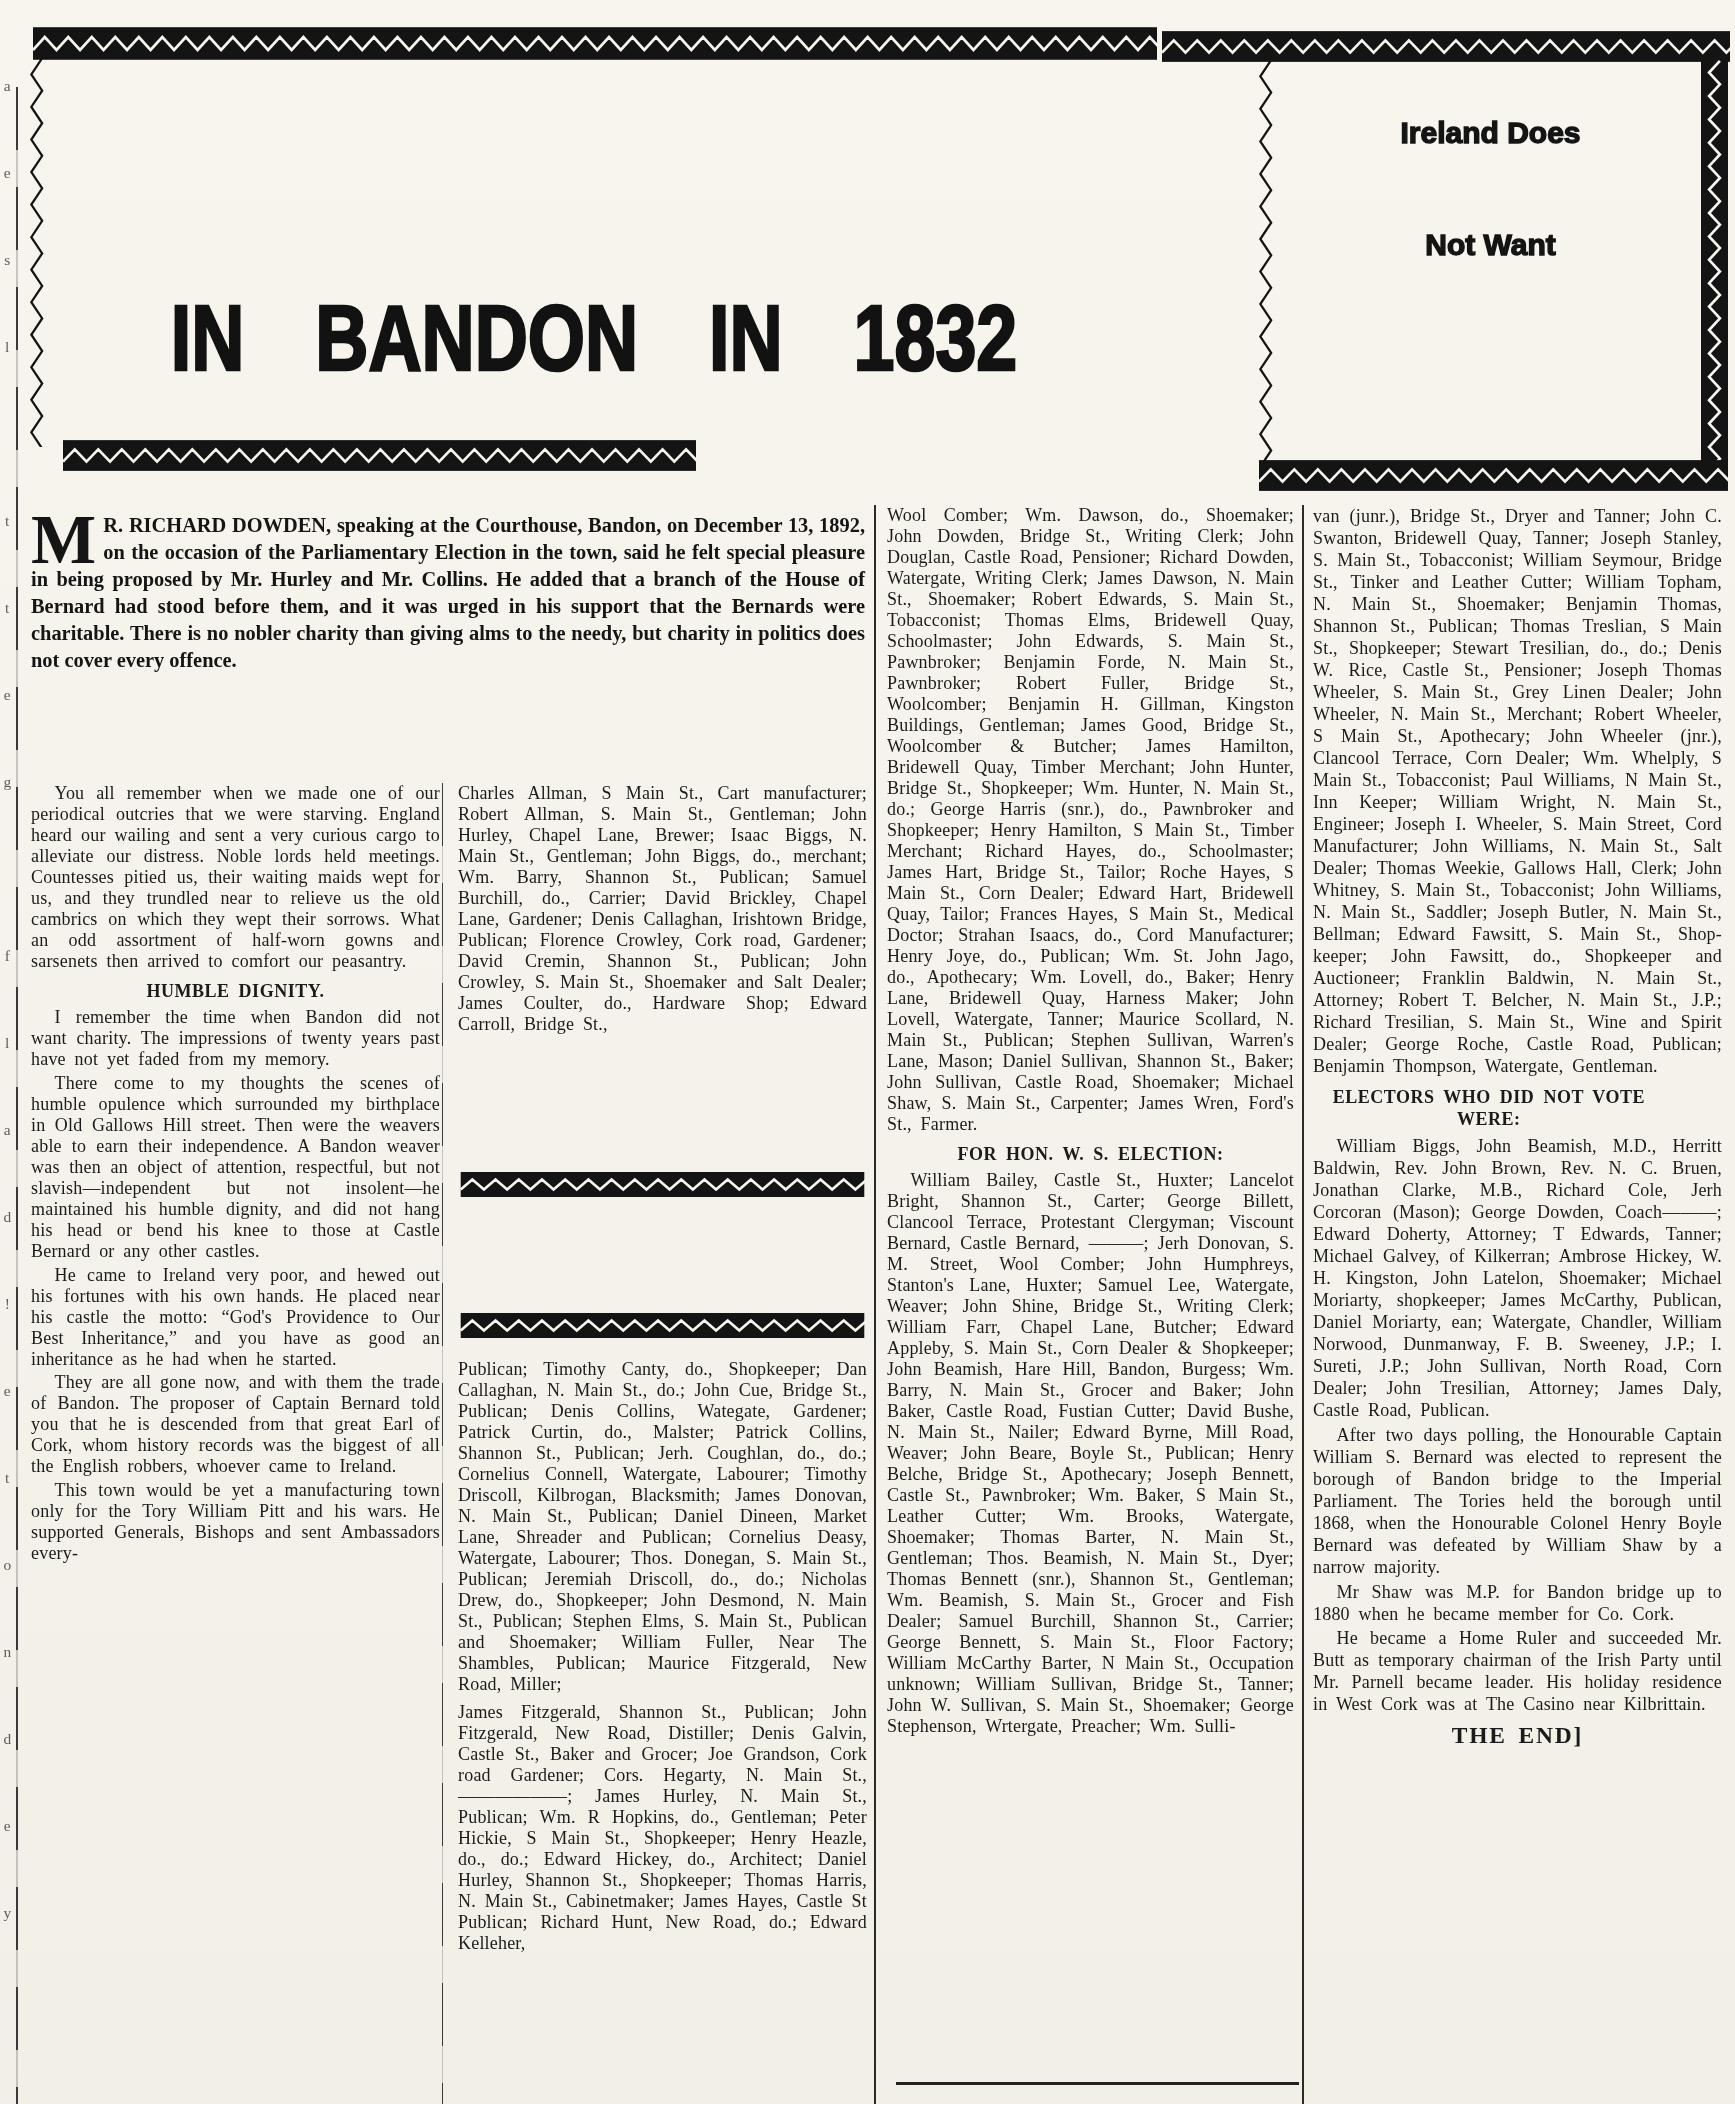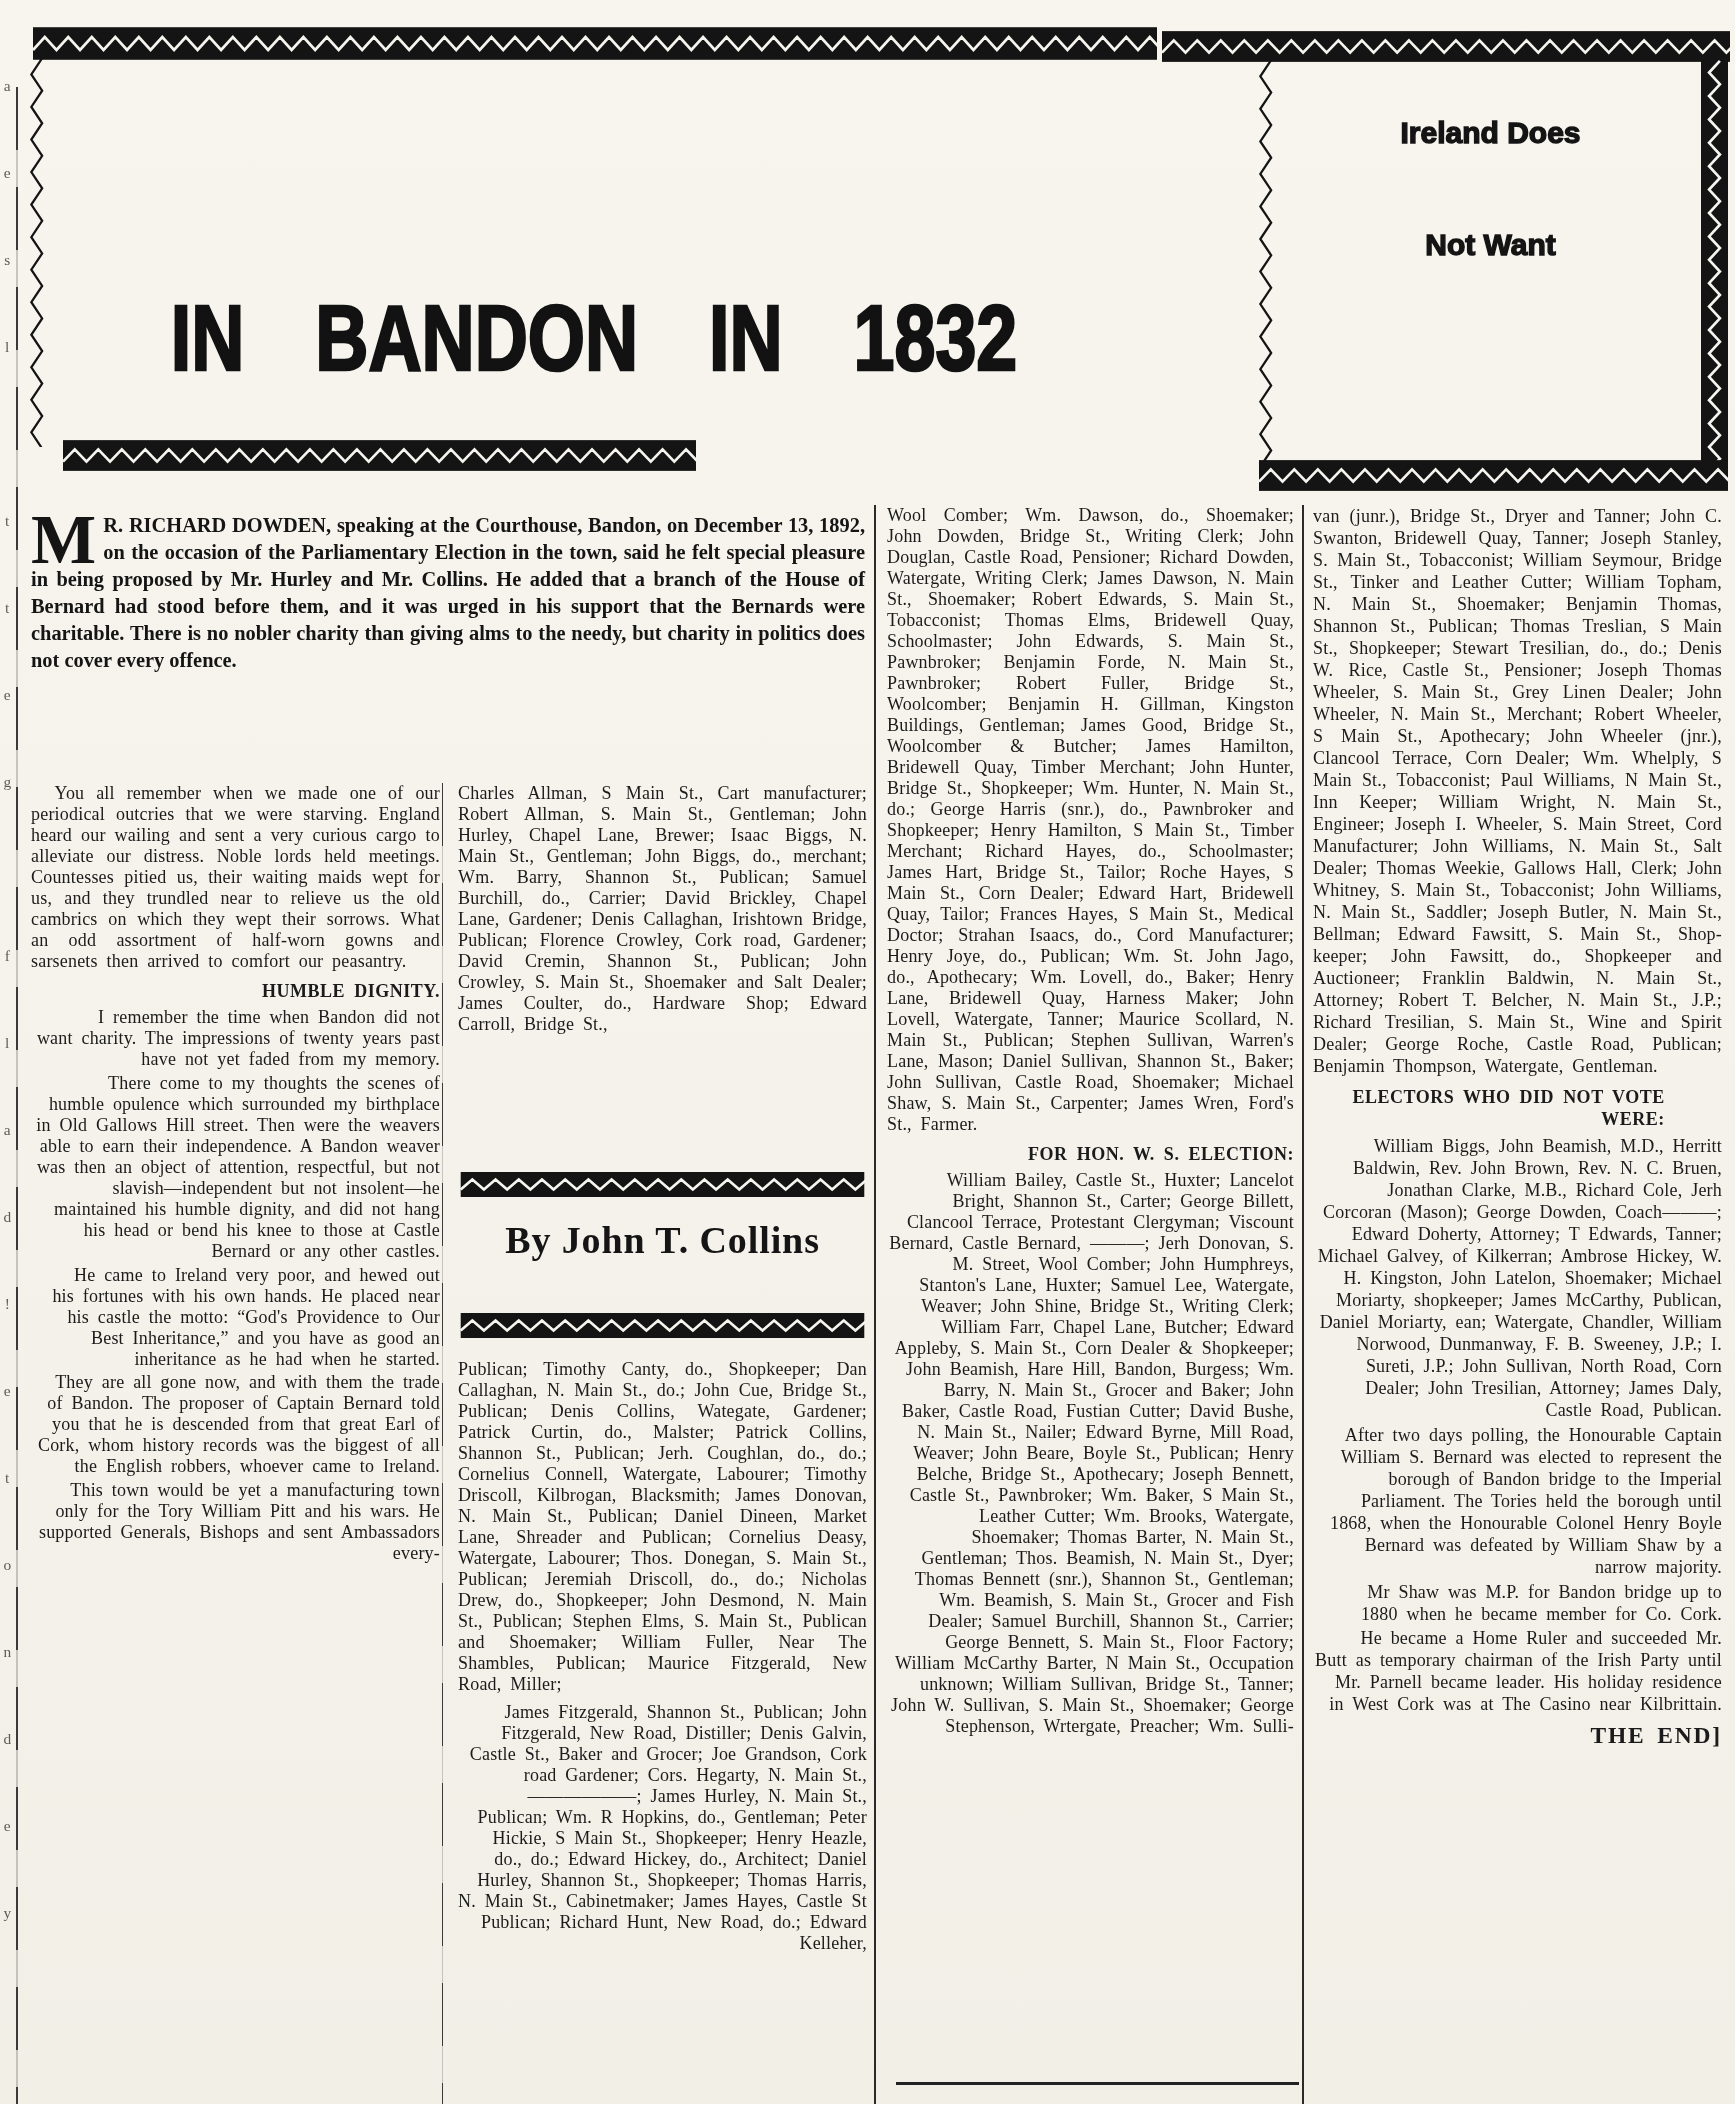--- a/index.html
+++ b/index.html
@@ -20,21 +20,21 @@
              font-size:30px;color:#141414;-webkit-text-stroke:1.4px #141414;white-space:nowrap;}
   
   .lead{position:absolute;left:31px;top:512px;width:834px;font-weight:bold;
         font-size:20.4px;line-height:27px;text-align:justify;color:#151515;}
   .lead .dropcap{float:left;font-size:69px;line-height:52px;padding:1.8px 7.2px 0 0;font-weight:bold;}
   
   .col{position:absolute;text-align:justify;font-size:18px;line-height:21px;
        letter-spacing:0.2px;word-spacing:4.1px;color:#1b1b1b;}
   .col p{margin:0;padding:0;text-indent:23.5px;}
   .col p.flush{text-indent:0;}
-  .col p + p{margin-top:2.7px;text-align:right;}
+  .col p + p{margin-top:2.7px;}
   .colhead{font-weight:bold;text-align:center;text-indent:0!important;
            margin:9px 0 5.4px 0!important;letter-spacing:0.5px;}
   .endmark{font-weight:bold;text-align:center;text-indent:0!important;
            font-size:23.5px;letter-spacing:1.8px;margin-top:9px!important;}
   
   .byline-text{position:absolute;left:458px;top:1218px;width:409px;text-align:center;
                font-weight:bold;font-size:38px;color:#151515;letter-spacing:0.9px;}
   
   .vrule{position:absolute;background:#2a2a2a;width:1.8px;}
   .vrule.faint{width:1.4px;background:repeating-linear-gradient(#3a3a3a 0 63px,rgba(58,58,58,.25) 63px 100px);}
@@ -143,21 +143,20 @@
   <div class="col" style="left:458px;top:783px;width:409px;height:380px;overflow:hidden;">
     <p class="flush">Charles Allman, S Main St., Cart manufacturer; Robert Allman, S. Main St., Gentleman; John Hurley, Chapel Lane, Brewer; Isaac Biggs, N. Main St., Gentleman; John Biggs, do., merchant; Wm. Barry, Shannon St., Publican; Samuel Burchill, do., Carrier; David Brickley, Chapel Lane, Gardener; Denis Callaghan, Irishtown Bridge, Publican; Florence Crowley, Cork road, Gardener; David Cremin, Shannon St., Publican; John Crowley, S. Main St., Shoemaker and Salt Dealer; James Coulter, do., Hardware Shop; Edward Carroll, Bridge St.,</p>
   </div>
 
   <div class="zz" style="left:458px;top:1172px;width:409px;height:25px;">
       <svg xmlns="http://www.w3.org/2000/svg" width="409" height="25" style="display:block" viewBox="0 0 452 28">
         <rect width="452" height="28" fill="#141414"></rect>
         <polyline points="0,19.6 13,8.399999999999999 26,19.6 39,8.399999999999999 52,19.6 65,8.399999999999999 78,19.6 91,8.399999999999999 104,19.6 117,8.399999999999999 130,19.6 143,8.399999999999999 156,19.6 169,8.399999999999999 182,19.6 195,8.399999999999999 208,19.6 221,8.399999999999999 234,19.6 247,8.399999999999999 260,19.6 273,8.399999999999999 286,19.6 299,8.399999999999999 312,19.6 325,8.399999999999999 338,19.6 351,8.399999999999999 364,19.6 377,8.399999999999999 390,19.6 403,8.399999999999999 416,19.6 429,8.399999999999999 442,19.6 455,8.399999999999999 468,19.6" fill="none" stroke="#f6f4ee" stroke-width="3"></polyline>
       </svg>
     </div>
-  <div class="byline-text">By John T. Collins</div>
   <div class="zz" style="left:458px;top:1313px;width:409px;height:25px;">
       <svg xmlns="http://www.w3.org/2000/svg" width="409" height="25" style="display:block" viewBox="0 0 452 28">
         <rect width="452" height="28" fill="#141414"></rect>
         <polyline points="0,19.6 13,8.399999999999999 26,19.6 39,8.399999999999999 52,19.6 65,8.399999999999999 78,19.6 91,8.399999999999999 104,19.6 117,8.399999999999999 130,19.6 143,8.399999999999999 156,19.6 169,8.399999999999999 182,19.6 195,8.399999999999999 208,19.6 221,8.399999999999999 234,19.6 247,8.399999999999999 260,19.6 273,8.399999999999999 286,19.6 299,8.399999999999999 312,19.6 325,8.399999999999999 338,19.6 351,8.399999999999999 364,19.6 377,8.399999999999999 390,19.6 403,8.399999999999999 416,19.6 429,8.399999999999999 442,19.6 455,8.399999999999999 468,19.6" fill="none" stroke="#f6f4ee" stroke-width="3"></polyline>
       </svg>
     </div>
 
   <div class="col" style="left:458px;top:1359px;width:409px;height:745px;overflow:hidden;">
     <p class="flush">Publican; Timothy Canty, do., Shopkeeper; Dan Callaghan, N. Main St., do.; John Cue, Bridge St., Publican; Denis Collins, Wategate, Gardener; Patrick Curtin, do., Malster; Patrick Collins, Shannon St., Publican; Jerh. Coughlan, do., do.; Cornelius Connell, Watergate, Labourer; Timothy Driscoll, Kilbrogan, Blacksmith; James Donovan, N. Main St., Publican; Daniel Dineen, Market Lane, Shreader and Publican; Cornelius Deasy, Watergate, Labourer; Thos. Donegan, S. Main St., Publican; Jeremiah Driscoll, do., do.; Nicholas Drew, do., Shopkeeper; John Desmond, N. Main St., Publican; Stephen Elms, S. Main St., Publican and Shoemaker; William Fuller, Near The Shambles, Publican; Maurice Fitzgerald, New Road, Miller;</p>
     <p class="flush" style="margin-top:7.2px;">James Fitzgerald, Shannon St., Publican; John Fitzgerald, New Road, Distiller; Denis Galvin, Castle St., Baker and Grocer; Joe Grandson, Cork road Gardener; Cors. Hegarty, N. Main St., ——————; James Hurley, N. Main St., Publican; Wm. R Hopkins, do., Gentleman; Peter Hickie, S Main St., Shopkeeper; Henry Heazle, do., do.; Edward Hickey, do., Architect; Daniel Hurley, Shannon St., Shopkeeper; Thomas Harris, N. Main St., Cabinetmaker; James Hayes, Castle St Publican; Richard Hunt, New Road, do.; Edward Kelleher,</p>

